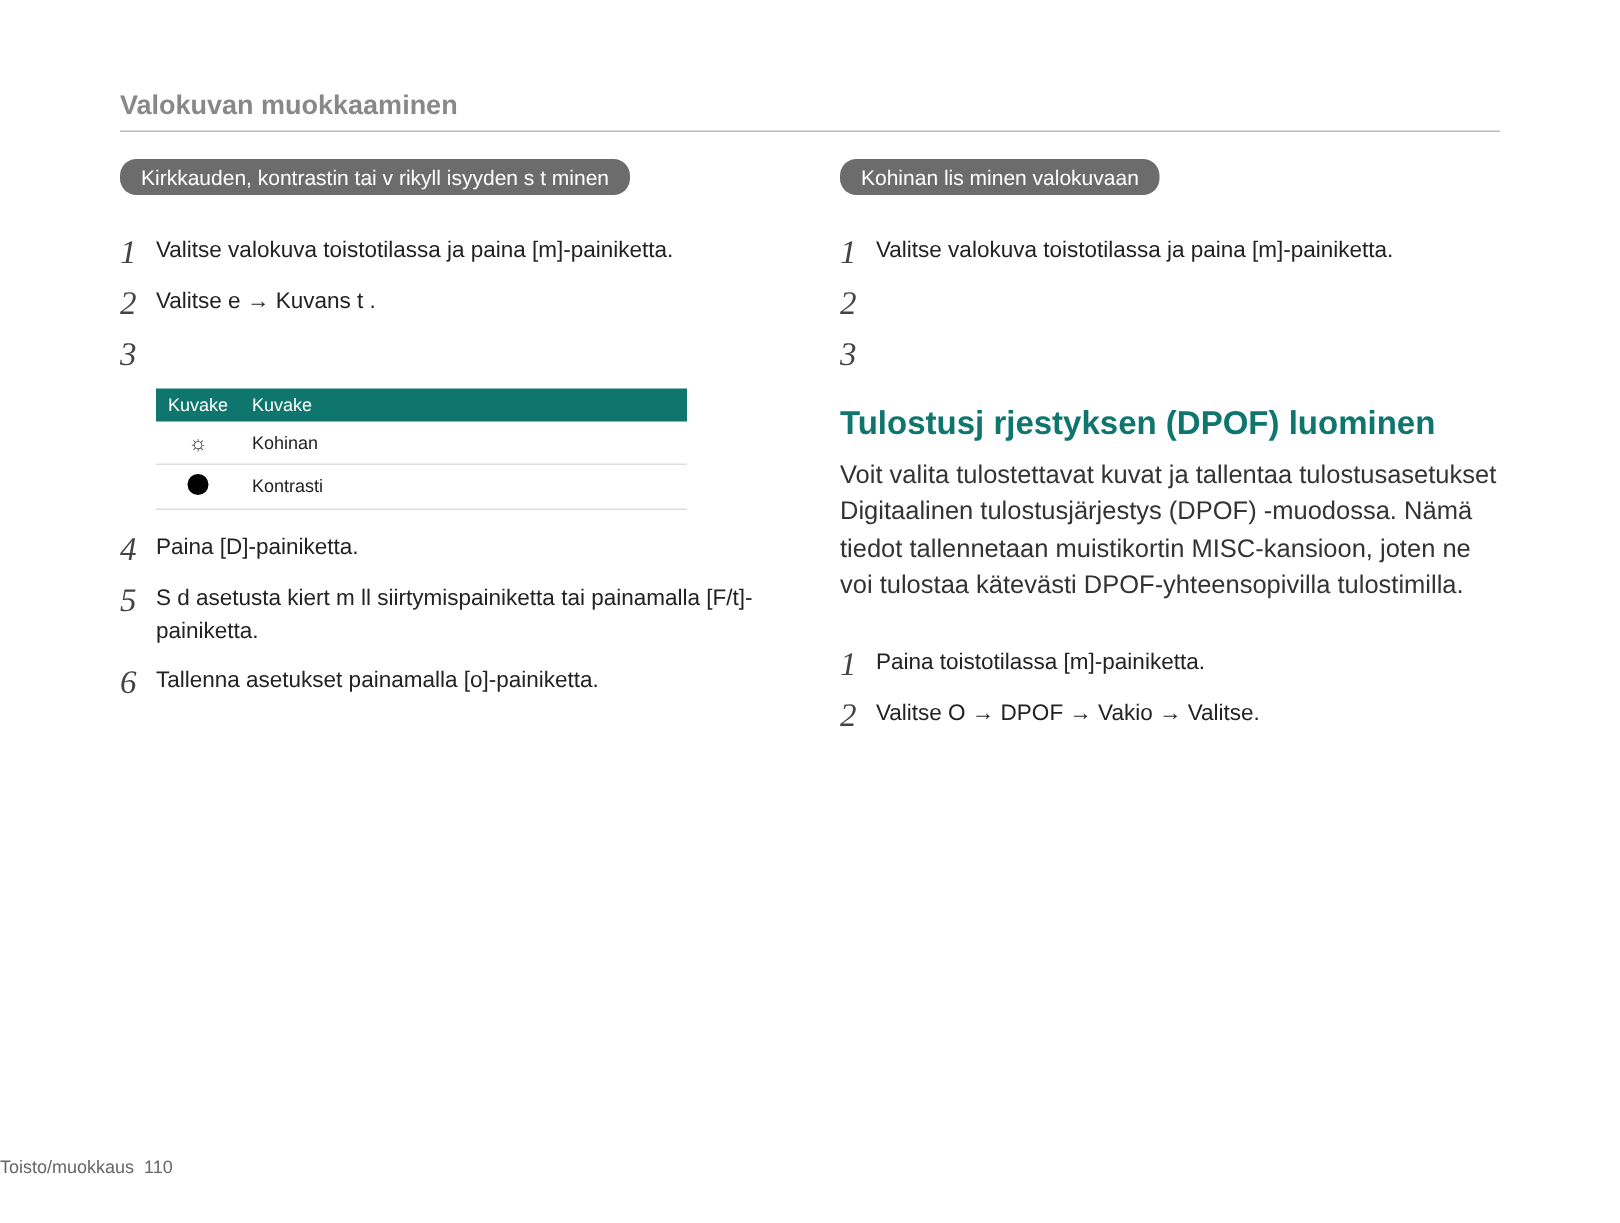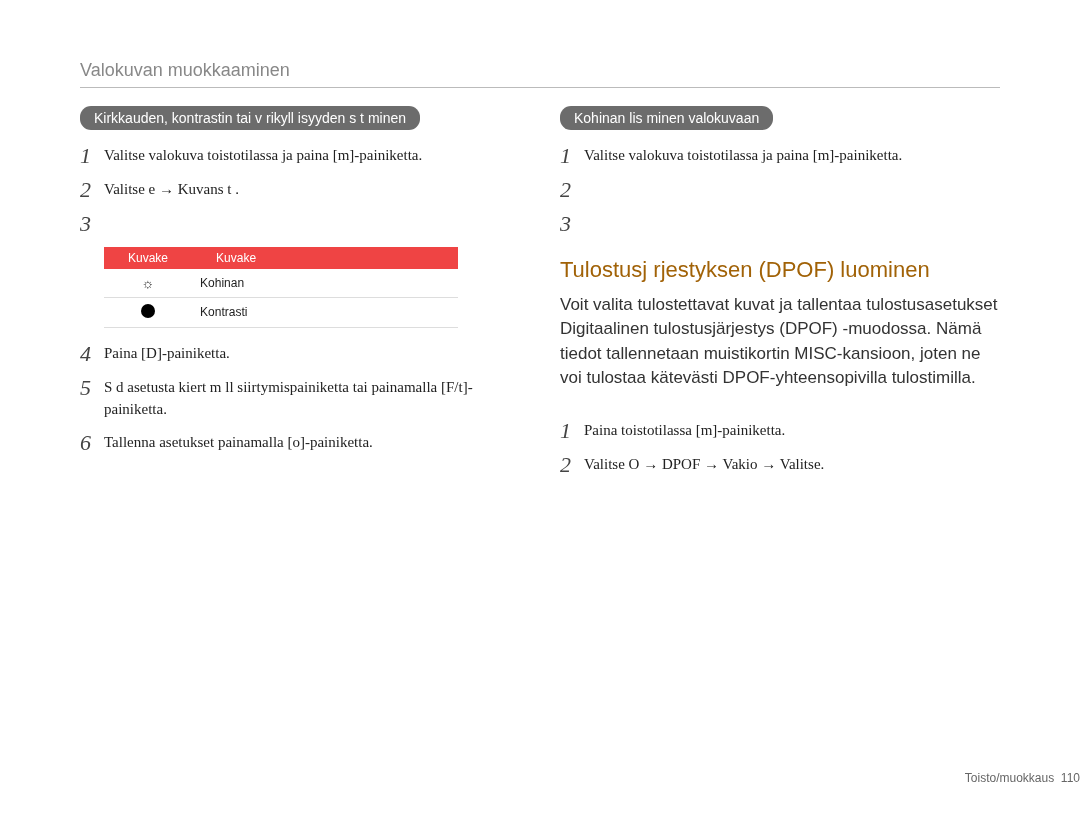--- a/index.html
+++ b/index.html
@@ -8,21 +8,21 @@
     height: 815px;
     font-family: Arial, Helvetica, sans-serif;
     color: #222;
     background: #fff;
     padding: 60px 80px 40px 80px;
     position: relative;
   }
   .page-title {
     font-size: 18px;
     color: #888;
-    font-weight: 400;
+    font-weight: 700;
     margin-bottom: 6px;
   }
   .hr {
     border: none;
     border-top: 1px solid #bbb;
     margin-bottom: 18px;
   }
   .columns {
     display: flex;
     gap: 40px;
@@ -31,88 +31,87 @@
     flex: 1;
     min-width: 0;
   }
   .pill {
     display: inline-block;
     background: #6c6c6c;
     color: #fff;
     font-size: 14px;
     padding: 4px 14px;
     border-radius: 11px;
-    margin-bottom: 14px;
+    margin-bottom: 26px;
   }
   .step {
     display: flex;
     align-items: flex-start;
     margin-bottom: 10px;
     font-size: 15px;
     line-height: 1.5;
   }
   .step .num {
     font-size: 22px;
     font-style: italic;
     font-family: Georgia, 'Times New Roman', serif;
     color: #444;
     width: 24px;
     flex-shrink: 0;
     line-height: 1.1;
   }
   .step .text {
     flex: 1;
-    font-family: Liberation Serif, serif;
   }
   .table-wrap {
     margin: 6px 0 14px 24px;
   }
   table {
     border-collapse: collapse;
     width: 85%;
     font-size: 12px;
   }
   thead th {
-    background: #ef4444;
+    background: #0f766e;
     color: #fff;
     text-align: left;
     font-weight: 400;
-    padding: 4px 24px;
+    padding: 4px 8px;
   }
   thead th:first-child { width: 56px; }
   tbody td {
     border-bottom: 1px solid #ddd;
     padding: 6px 8px;
     vertical-align: middle;
   }
   .icon-cell { text-align: center; font-size: 14px; }
   .h2-blue {
-    color: #a16207;
+    color: #0f766e;
     font-size: 22px;
-    font-weight: 400;
+    font-weight: 700;
     margin: 20px 0 10px 0;
   }
   .para {
     font-size: 17px;
     line-height: 1.45;
     color: #333;
     margin-bottom: 28px;
   }
   .note {
     font-size: 12px;
     color: #333;
     margin-left: 36px;
     margin-top: 4px;
   }
   .footer {
     position: absolute;
     bottom: 30px;
     left: 0;
     right: 0;
-    text-align: right;
+    text-align: left;
     font-size: 12px;
     color: #666;
   }
   .icon-rgb {
     display:inline-block; width:14px; height:14px; border-radius:50%;
     background: #000; position:relative;
   }
   .icon-sat {
     display:inline-block; position:relative; width:14px; height:12px;
   }

